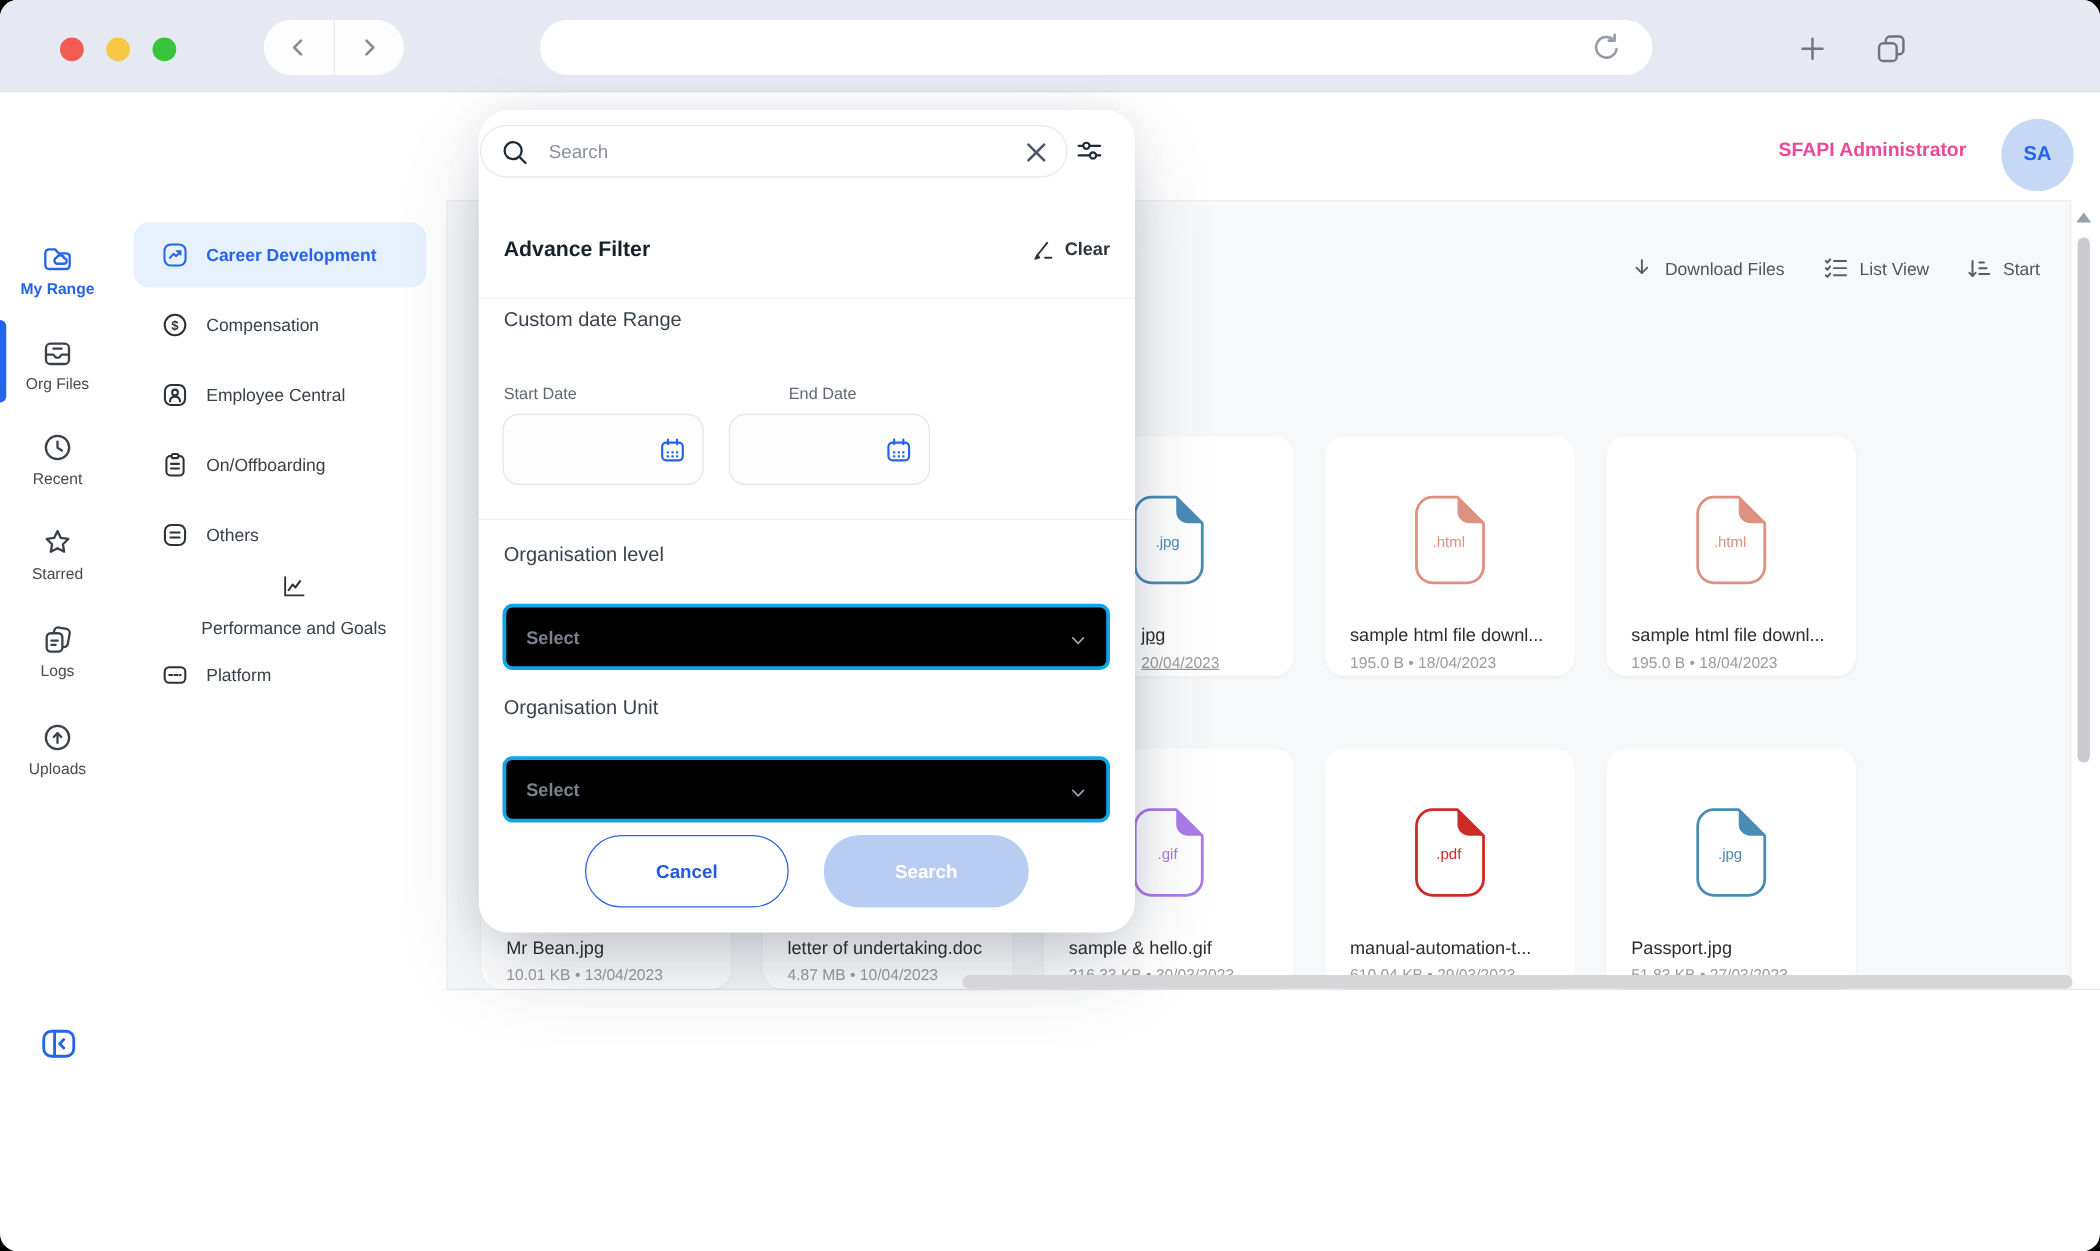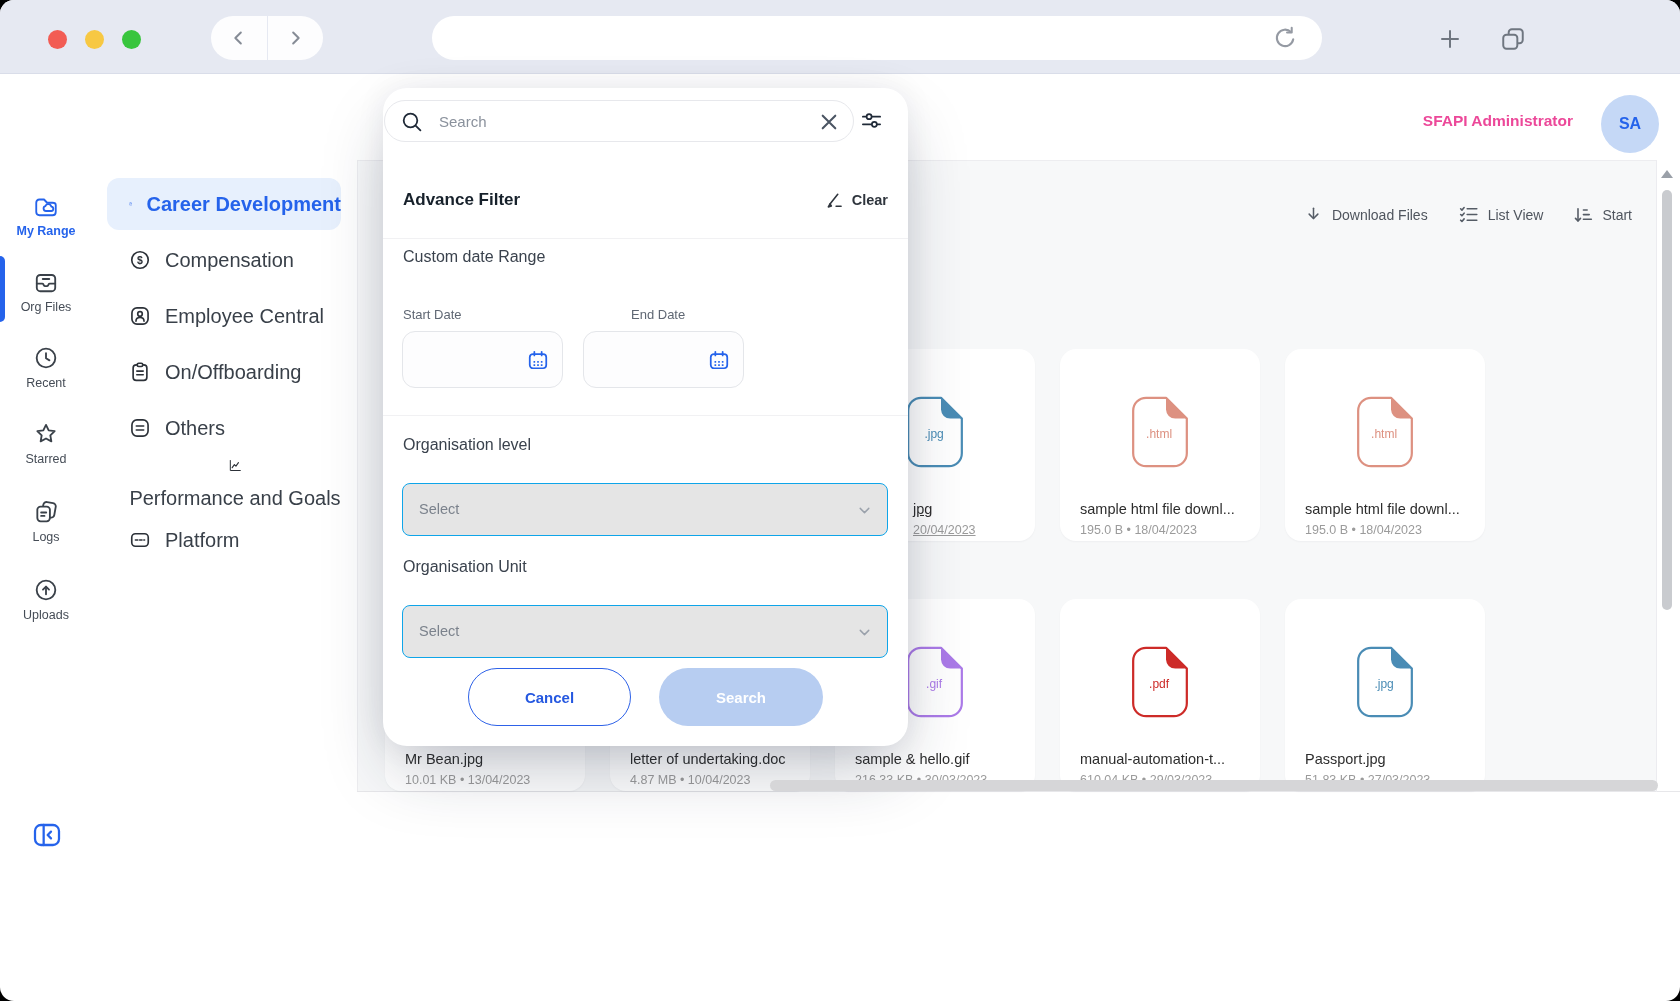--- a/index.html
+++ b/index.html
@@ -33,21 +33,21 @@
   .rail-ind { position:absolute; left:0; top:182px; width:5px; height:66px; background:#2563eb; border-radius:0 6px 6px 0; }
   .collapse-btn { position:absolute; left:31px; top:745px; width:32px; height:32px; cursor:pointer; }
 
   
   .sidebar { position:absolute; left:92px; top:74px; width:265px; height:718px; background:#fff; z-index:4; }
   .logo { position:absolute; left:115px; top:101px; display:flex; align-items:center; gap:4px; }
   .logo-ic { position:relative; width:31px; height:34px; background:#1c40d9; border-radius:8px; color:#fff; font-weight:bold; font-size:22px; display:flex; align-items:center; justify-content:center; overflow:hidden; }
   .logo-ic::after { content:""; position:absolute; right:0; top:0; border-style:solid; border-width:0 11px 11px 0; border-color:transparent #ffffff transparent transparent; opacity:.85; }
   .logo-tx { font-size:24px; font-weight:bold; color:#1c40d9; letter-spacing:-0.3px; }
   .cat-item { position:absolute; left:15px; width:234px; height:52px; display:flex; align-items:center; gap:14px; padding-left:22px; cursor:pointer; border-radius:12px; }
-  .cat-item span { font-size:20px; color:#394049; font-weight:500; white-space:nowrap; }
+  .cat-item span { font-size:14px; color:#394049; font-weight:500; white-space:nowrap; }
   .cat-item.active { background:#e7f0fd; }
   .cat-item.active span { color:#2563eb; font-weight:bold; }
 
   
   .username { position:absolute; top:112px; right:107px; font-size:15.5px; font-weight:bold; color:#ec4899; }
   .avatar { position:absolute; left:1601px; top:95px; width:58px; height:58px; border-radius:50%; background:#c5d8f6; color:#2563eb; font-weight:bold; font-size:16px; display:flex; align-items:center; justify-content:center; cursor:pointer; }
 
   
   .toolbar { position:absolute; top:204px; right:48px; display:flex; align-items:center; gap:30px; z-index:6; }
   .tb-btn { display:flex; align-items:center; gap:9px; cursor:pointer; }
@@ -73,21 +73,21 @@
   .m-title { position:absolute; left:20px; top:102px; font-size:17px; font-weight:bold; color:#17212b; }
   .m-clear { position:absolute; right:20px; top:102px; display:flex; align-items:center; gap:8px; cursor:pointer; }
   .m-clear span { font-size:14.5px; font-weight:bold; color:#2f353d; }
   .m-div1 { position:absolute; left:0; top:150px; width:525px; height:1px; background:#f1f1f3; }
   .m-sect { position:absolute; left:20px; top:160px; font-size:16px; color:#3a424d; }
   .m-lab { position:absolute; top:219px; font-size:13px; font-weight:500; color:#5f6773; }
   .dateinput { position:absolute; top:243px; width:161px; height:57px; background:#fdfdfe; border:1px solid #e4e6ea; border-radius:13px; cursor:pointer; }
   .dateinput svg { position:absolute; right:13px; top:17px; width:22px; height:22px; }
   .m-div2 { position:absolute; left:0; top:327px; width:525px; height:1px; background:#f1f1f3; }
   .m-org1 { position:absolute; left:20px; top:348px; font-size:16px; color:#3a424d; }
-  .select { position:absolute; left:19px; width:486px; height:53px; background:#e5e5e5; border:1px solid #0ea5e9; border-radius:8px; cursor:pointer; }
+  .select { position:absolute; left:19px; width:486px; height:53px; background:#000000; border:3px solid #0ea5e9; border-radius:8px; cursor:pointer;font-weight:bold; }
   .select .sel-val { position:absolute; left:16px; top:17px; font-size:14.5px; color:#7b828c; }
   .select svg { position:absolute; right:14px; top:18px; width:17px; height:17px; }
   .m-org2 { position:absolute; left:20px; top:470px; font-size:16px; color:#3a424d; }
   .btn-cancel { position:absolute; left:85px; top:580px; width:163px; height:58px; background:#fff; border:1.5px solid #2e62e8; border-radius:29px; color:#2558e0; font-size:15px; font-weight:bold; display:flex; align-items:center; justify-content:center; cursor:pointer; }
   .btn-search { position:absolute; left:276px; top:580px; width:164px; height:58px; background:#b7cdf1; border:none; border-radius:29px; color:#ffffff; font-size:15px; font-weight:bold; display:flex; align-items:center; justify-content:center; cursor:pointer; }
 
   
   .vs-line { position:absolute; left:1656px; top:160px; width:1px; height:632px; background:#ececf0; z-index:44; }
   .vs-arrow { position:absolute; left:1661px; top:170px; width:0; height:0; border-left:6px solid transparent; border-right:6px solid transparent; border-bottom:8px solid #9aa0a8; z-index:45; cursor:pointer; }
   .vs-thumb { position:absolute; left:1662px; top:190px; width:10px; height:420px; background:#c9cbcf; border-radius:5px; z-index:45; cursor:pointer; }

